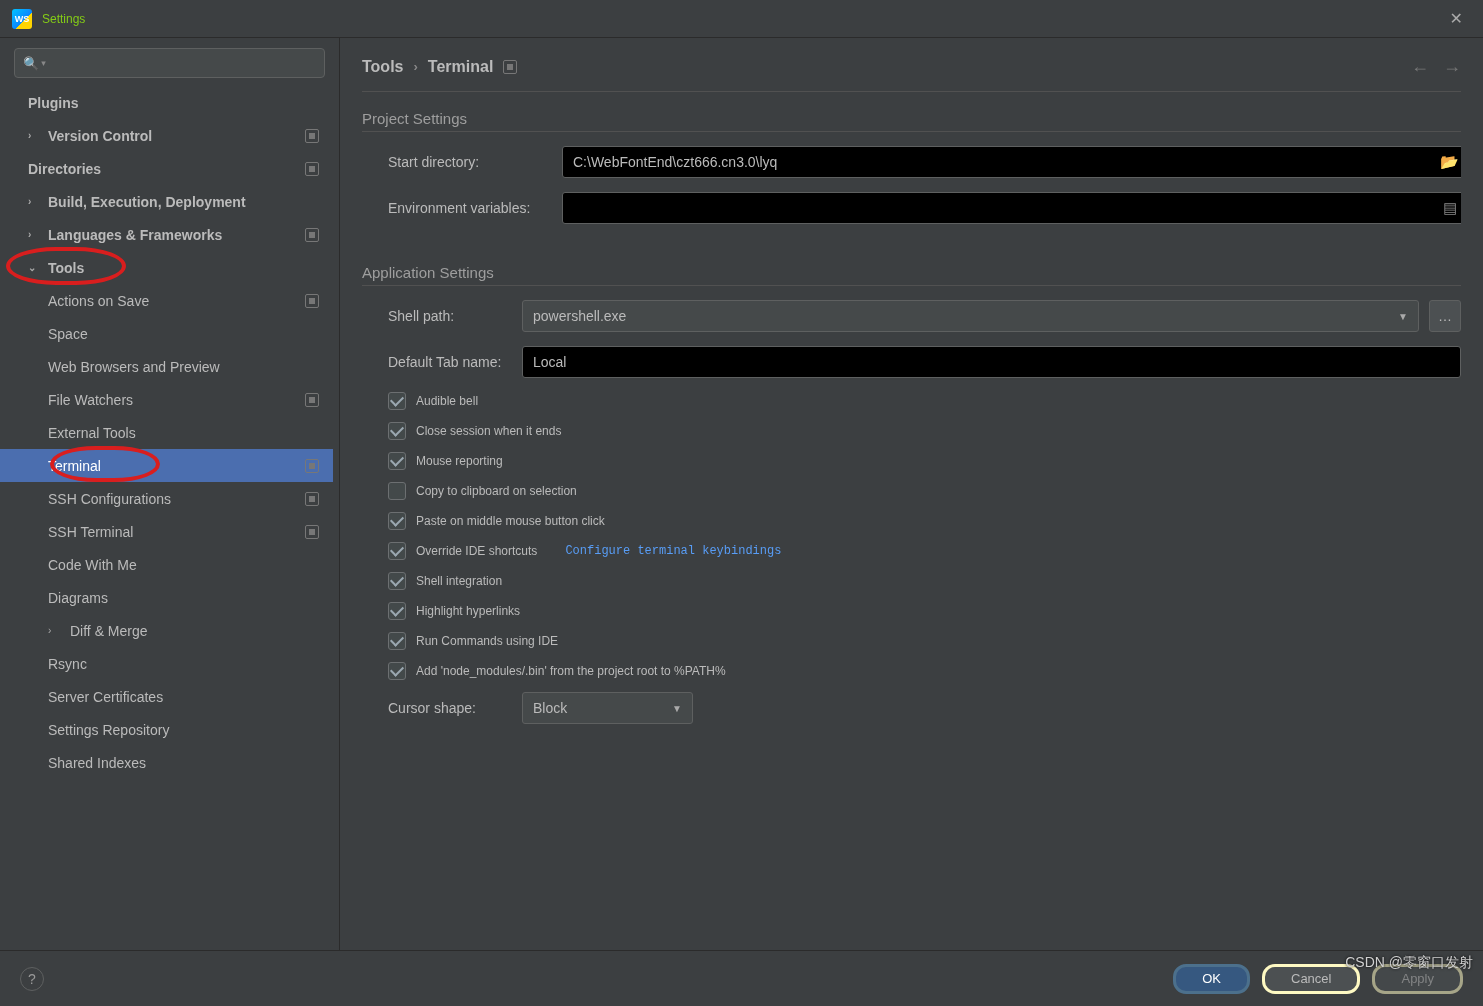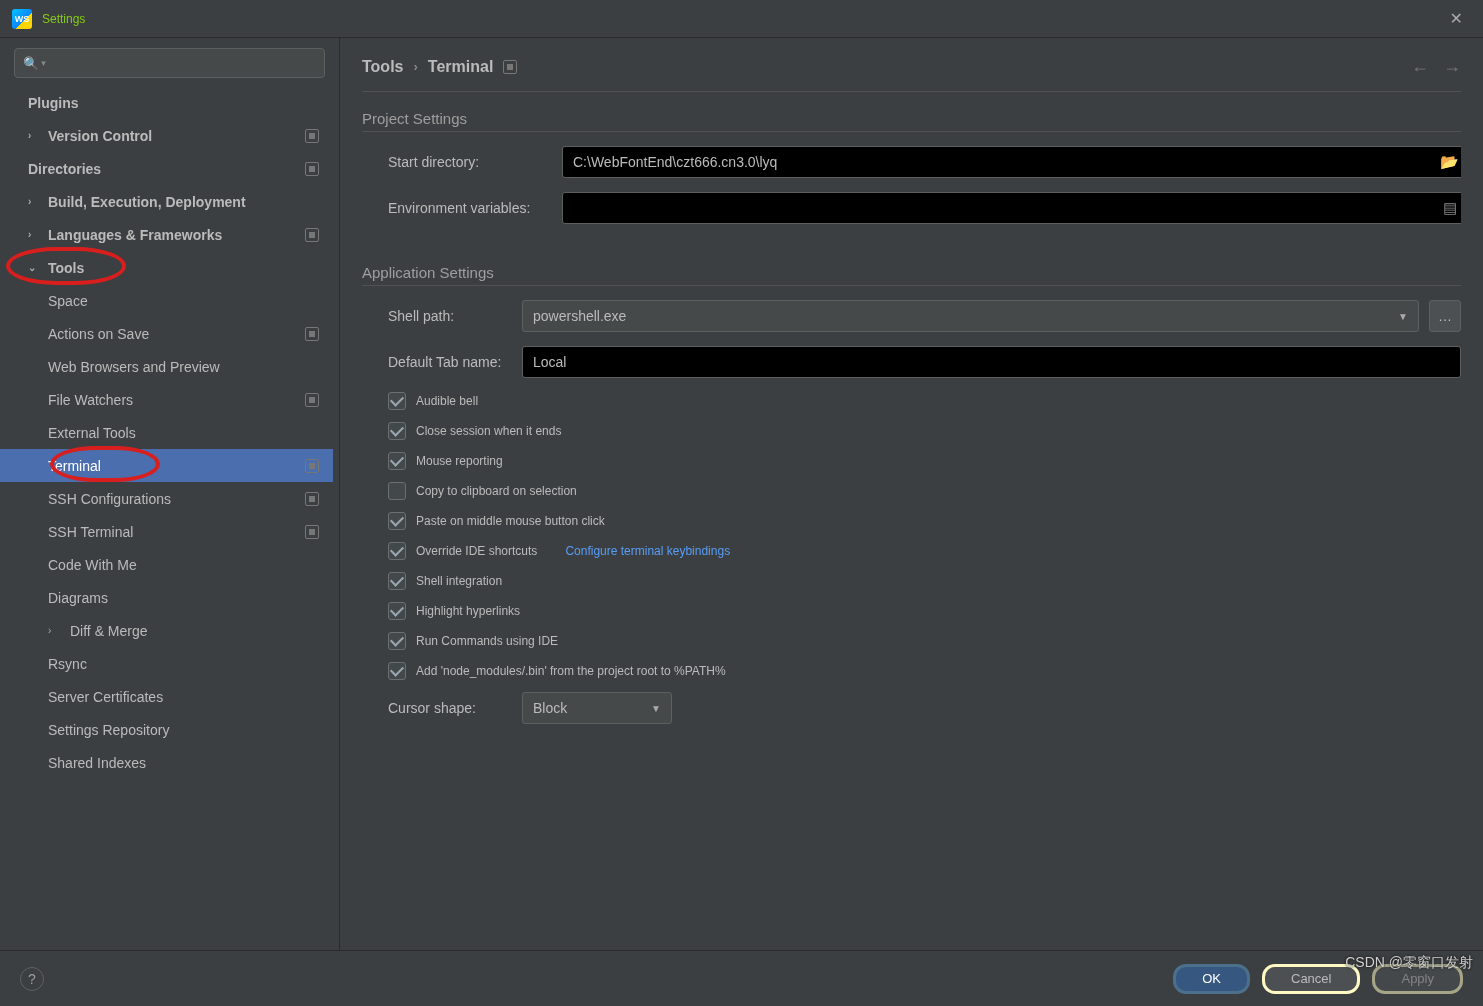--- a/index.html
+++ b/index.html
@@ -176,42 +176,42 @@
     color:#8a8a8a;
     display:flex;align-items:center;justify-content:center;
     font-size:15px;
   }
   .combo{
     flex:1;display:flex;align-items:center;
     height:32px;background:#45494a;border:1px solid #5e6060;border-radius:3px;
     padding:0 10px;color:#bbb;font-size:14px;min-width:0;
   }
   .combo .caret{margin-left:auto;font-size:10px;color:#aaa;}
-  .small-combo{width:150px;flex:none;gap:20px;}
+  .small-combo{width:171px;flex:none;gap:20px;}
   .sq-btn{
     width:32px;height:32px;background:#4c5052;border:1px solid #5e6060;border-radius:3px;
     display:flex;align-items:center;justify-content:center;color:#bbb;font-size:14px;cursor:pointer;
   }
   .checkbox-row{
     display:flex;align-items:center;gap:10px;
     padding-left:26px;margin-bottom:12px;font-size:12px;color:#bbbbbb;
   }
   .chk{
     width:18px;height:18px;border:1px solid #6c6f71;border-radius:3px;
     background:#43494a;display:flex;align-items:center;justify-content:center;
     cursor:pointer;flex-shrink:0;
   }
   .chk.checked{background:#43494a;border-color:#6c6f71;}
   .chk.checked::after{
     content:"";
     width:10px;height:6px;
     border-left:2px solid #9aa7b0;border-bottom:2px solid #9aa7b0;
     transform:rotate(-45deg) translate(1px,-1px);
   }
-  .link{color:#589df6;margin-left:18px;cursor:pointer;}
+  .link{color:#589df6;margin-left:18px;cursor:pointer;font-family:Liberation Mono, monospace;}
   .footer{
     height:56px;border-top:1px solid #2b2b2b;
     display:flex;align-items:center;padding:0 20px;gap:12px;
     background:#3c3f41;
   }
   .footer .help{
     width:24px;height:24px;border:1px solid #5e6060;border-radius:50%;
     display:flex;align-items:center;justify-content:center;color:#999;font-size:14px;cursor:pointer;
   }
   .footer .spacer{flex:1;}
@@ -266,25 +266,25 @@
           <span class="expander">›</span>
           <span>Languages &amp; Frameworks</span>
           <span class="badge"></span>
         </div>
         <div class="tree-item bold" style="padding-left: 48px;">
           <span class="expander">⌄</span>
           <span>Tools</span>
         </div>
         <div class="red-circle" style="left: 6px; width: 120px; height: 38px; top: 161px;"></div>
         <div class="tree-item lvl1">
+          <span>Actions on Save</span>
+          <span class="badge"></span>
+        </div>
+        <div class="tree-item lvl1">
           <span>Space</span>
-        </div>
-        <div class="tree-item lvl1">
-          <span>Actions on Save</span>
-          <span class="badge"></span>
         </div>
         <div class="tree-item lvl1">
           <span>Web Browsers and Preview</span>
         </div>
         <div class="tree-item lvl1">
           <span>File Watchers</span>
           <span class="badge"></span>
         </div>
         <div class="tree-item lvl1">
           <span>External Tools</span>

